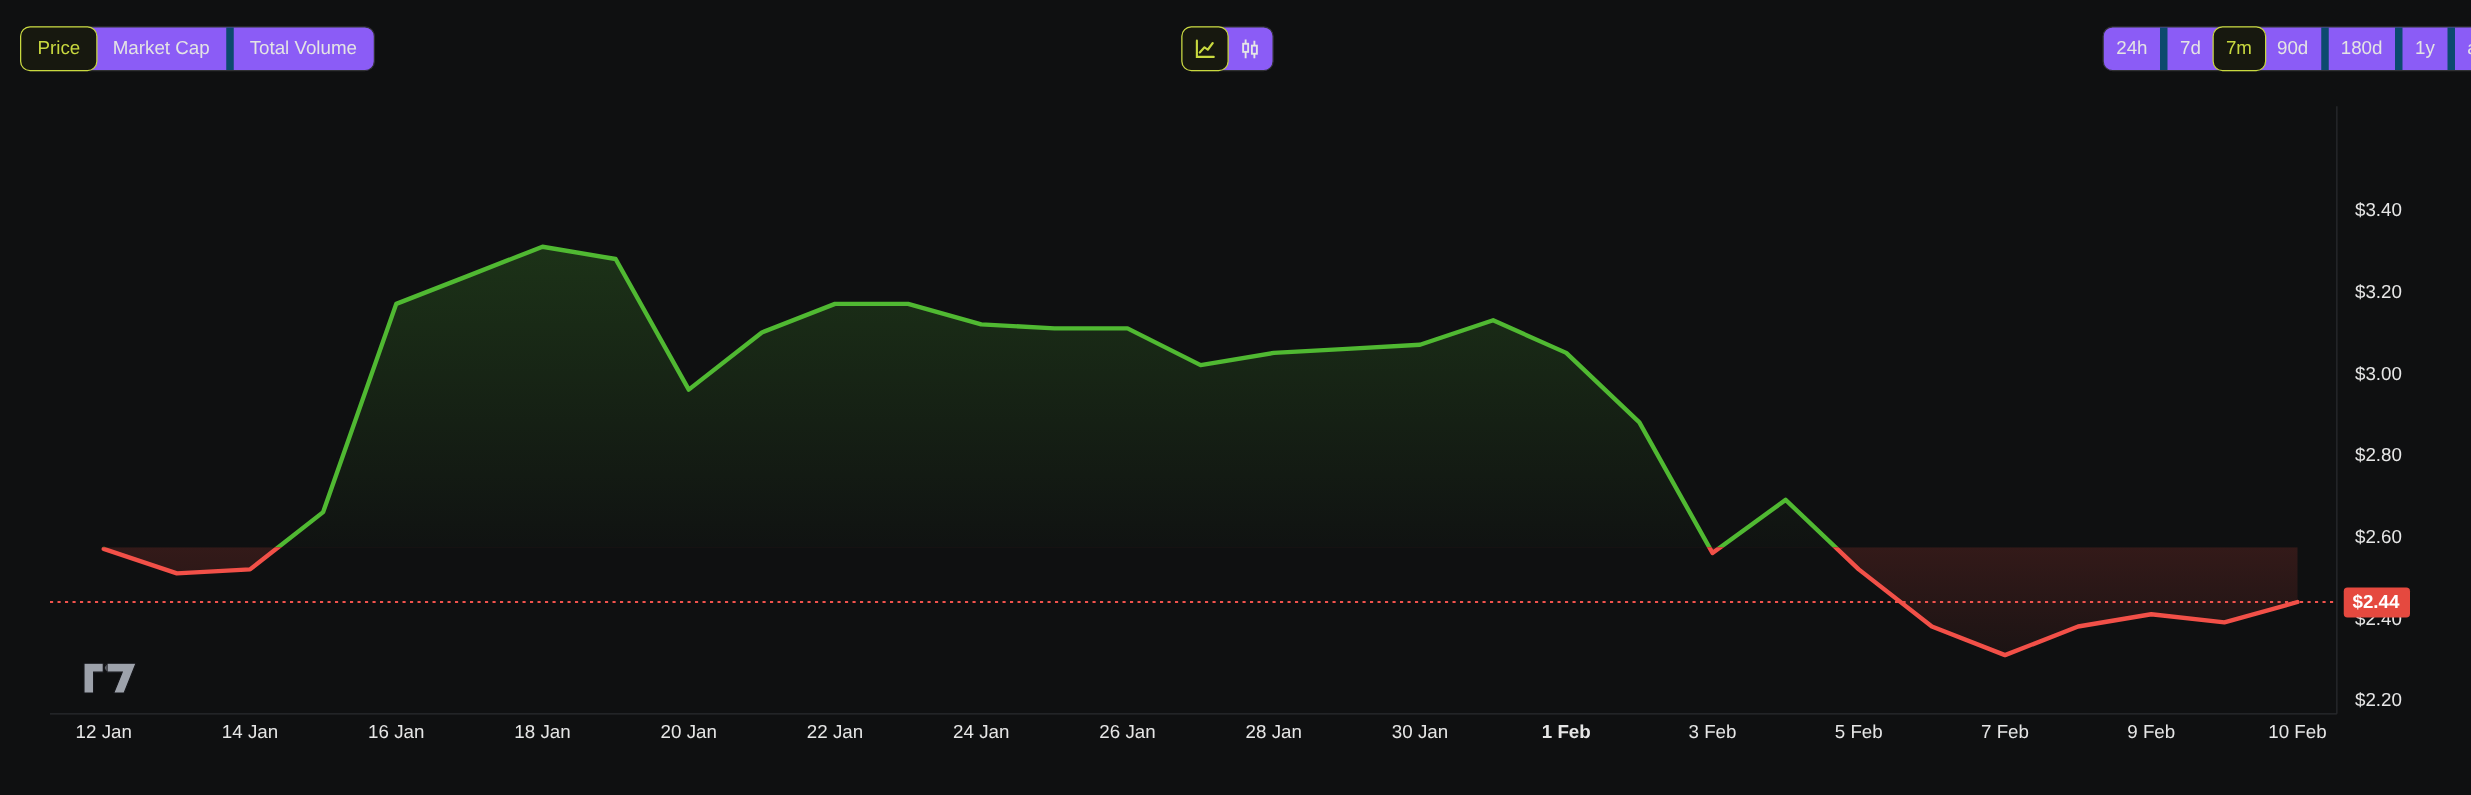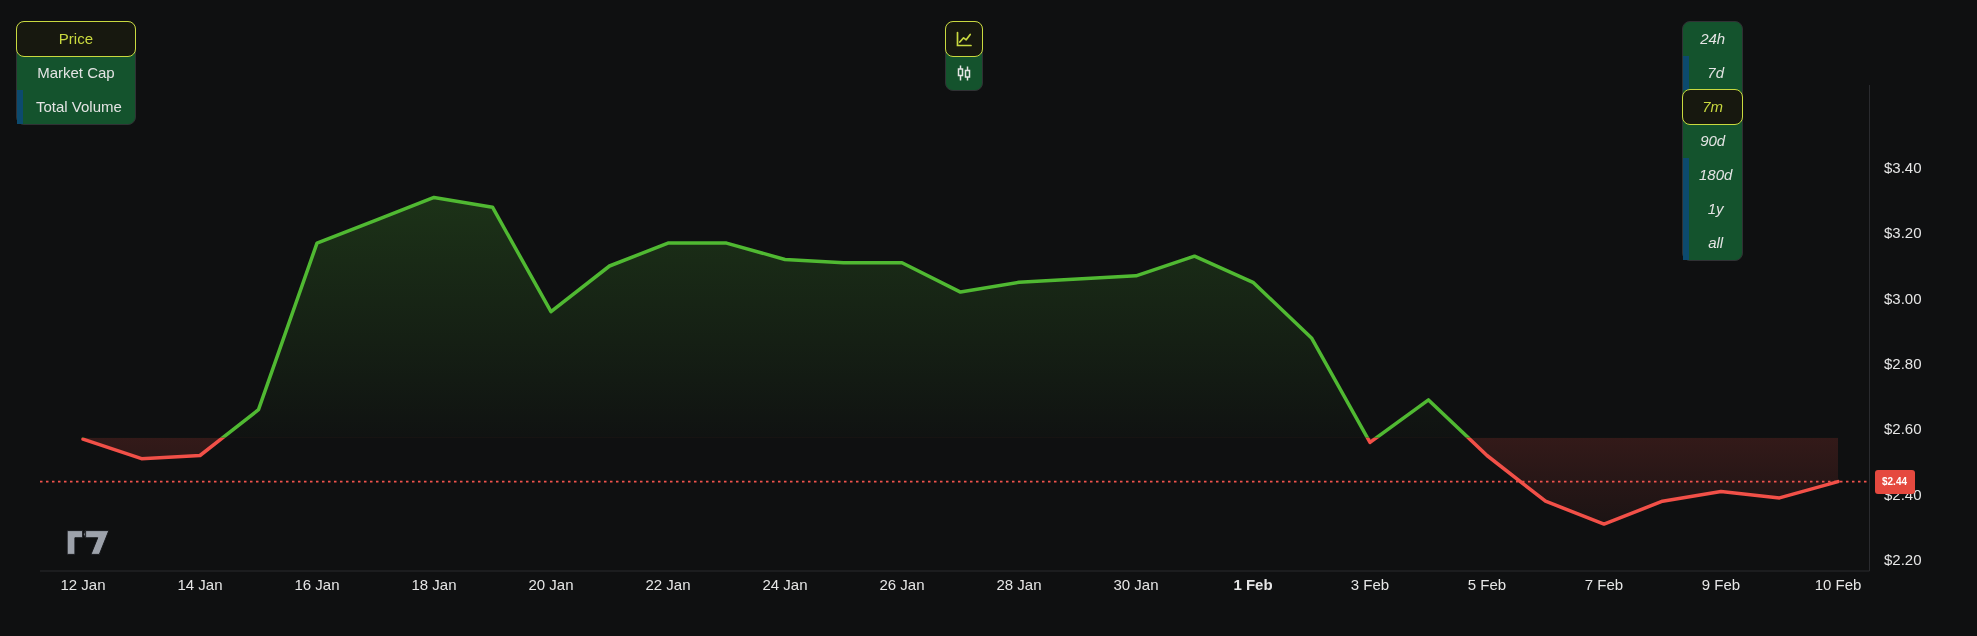--- a/index.html
+++ b/index.html
@@ -5,47 +5,47 @@
   html,body{margin:0;padding:0;}
   body{
     width:1977px;height:636px;position:relative;overflow:hidden;
     background:#0f1011;
     font-family:"Liberation Sans", sans-serif;
     -webkit-font-smoothing:antialiased;
   }
   
   .seg{
     position:absolute;display:flex;align-items:stretch;
-    background:#14532d;border:1px solid #303134;border-radius:8px;
-    color:#e4e4e4;font-size:15px;z-index:30;flex-direction:column;
+    background:#8b5cf6;border:1px solid #303134;border-radius:8px;
+    color:#e4e4e4;font-size:15px;z-index:30;
   }
   .seg-item{
     display:flex;align-items:center;justify-content:center;
     padding:7px 13px;border-left:6px solid #0c4a6e;cursor:pointer;
     line-height:20px;white-space:nowrap;user-select:none;
   }
   .seg-item:first-child{border-left:none;}
   .seg-item.selected{
     border:1px solid #c9d93f;border-radius:8px;color:#c9d93f;
     background:#17180f;margin:-1px;position:relative;z-index:2;
   }
   .seg-item.selected + .seg-item{border-left:none;justify-content:center;}
   .seg--metrics{left:16px;top:21px;}
   .seg--charttype{left:945px;top:21px;}
   .seg--charttype .seg-item{padding:7px 8px;}
   .seg--range{left:1682px;top:21px;}
-  .seg--range .seg-item{padding:7px 10px;font-style:italic;}
+  .seg--range .seg-item{padding:7px 10px;}
   .seg-icon{display:block;}
   .seg-item.selected .seg-icon .stroke{stroke:#c9d93f;}
   
   #chart-svg{position:absolute;left:0;top:0;z-index:10;}
   
   .price-badge{
     position:absolute;left:1875px;z-index:20;
-    background:#e5493f;color:#ffffff;font-size:10px;font-weight:bold;
+    background:#e5493f;color:#ffffff;font-size:15px;font-weight:bold;
     height:24px;line-height:24px;padding:0 8px 0 7px;border-radius:3px;
     white-space:nowrap;
   }
   
   .tv-watermark{position:absolute;left:66px;top:530px;z-index:15;opacity:.85;cursor:pointer;}
 </style>
 </head>
 <body>
 
 <div class="seg seg--metrics">

